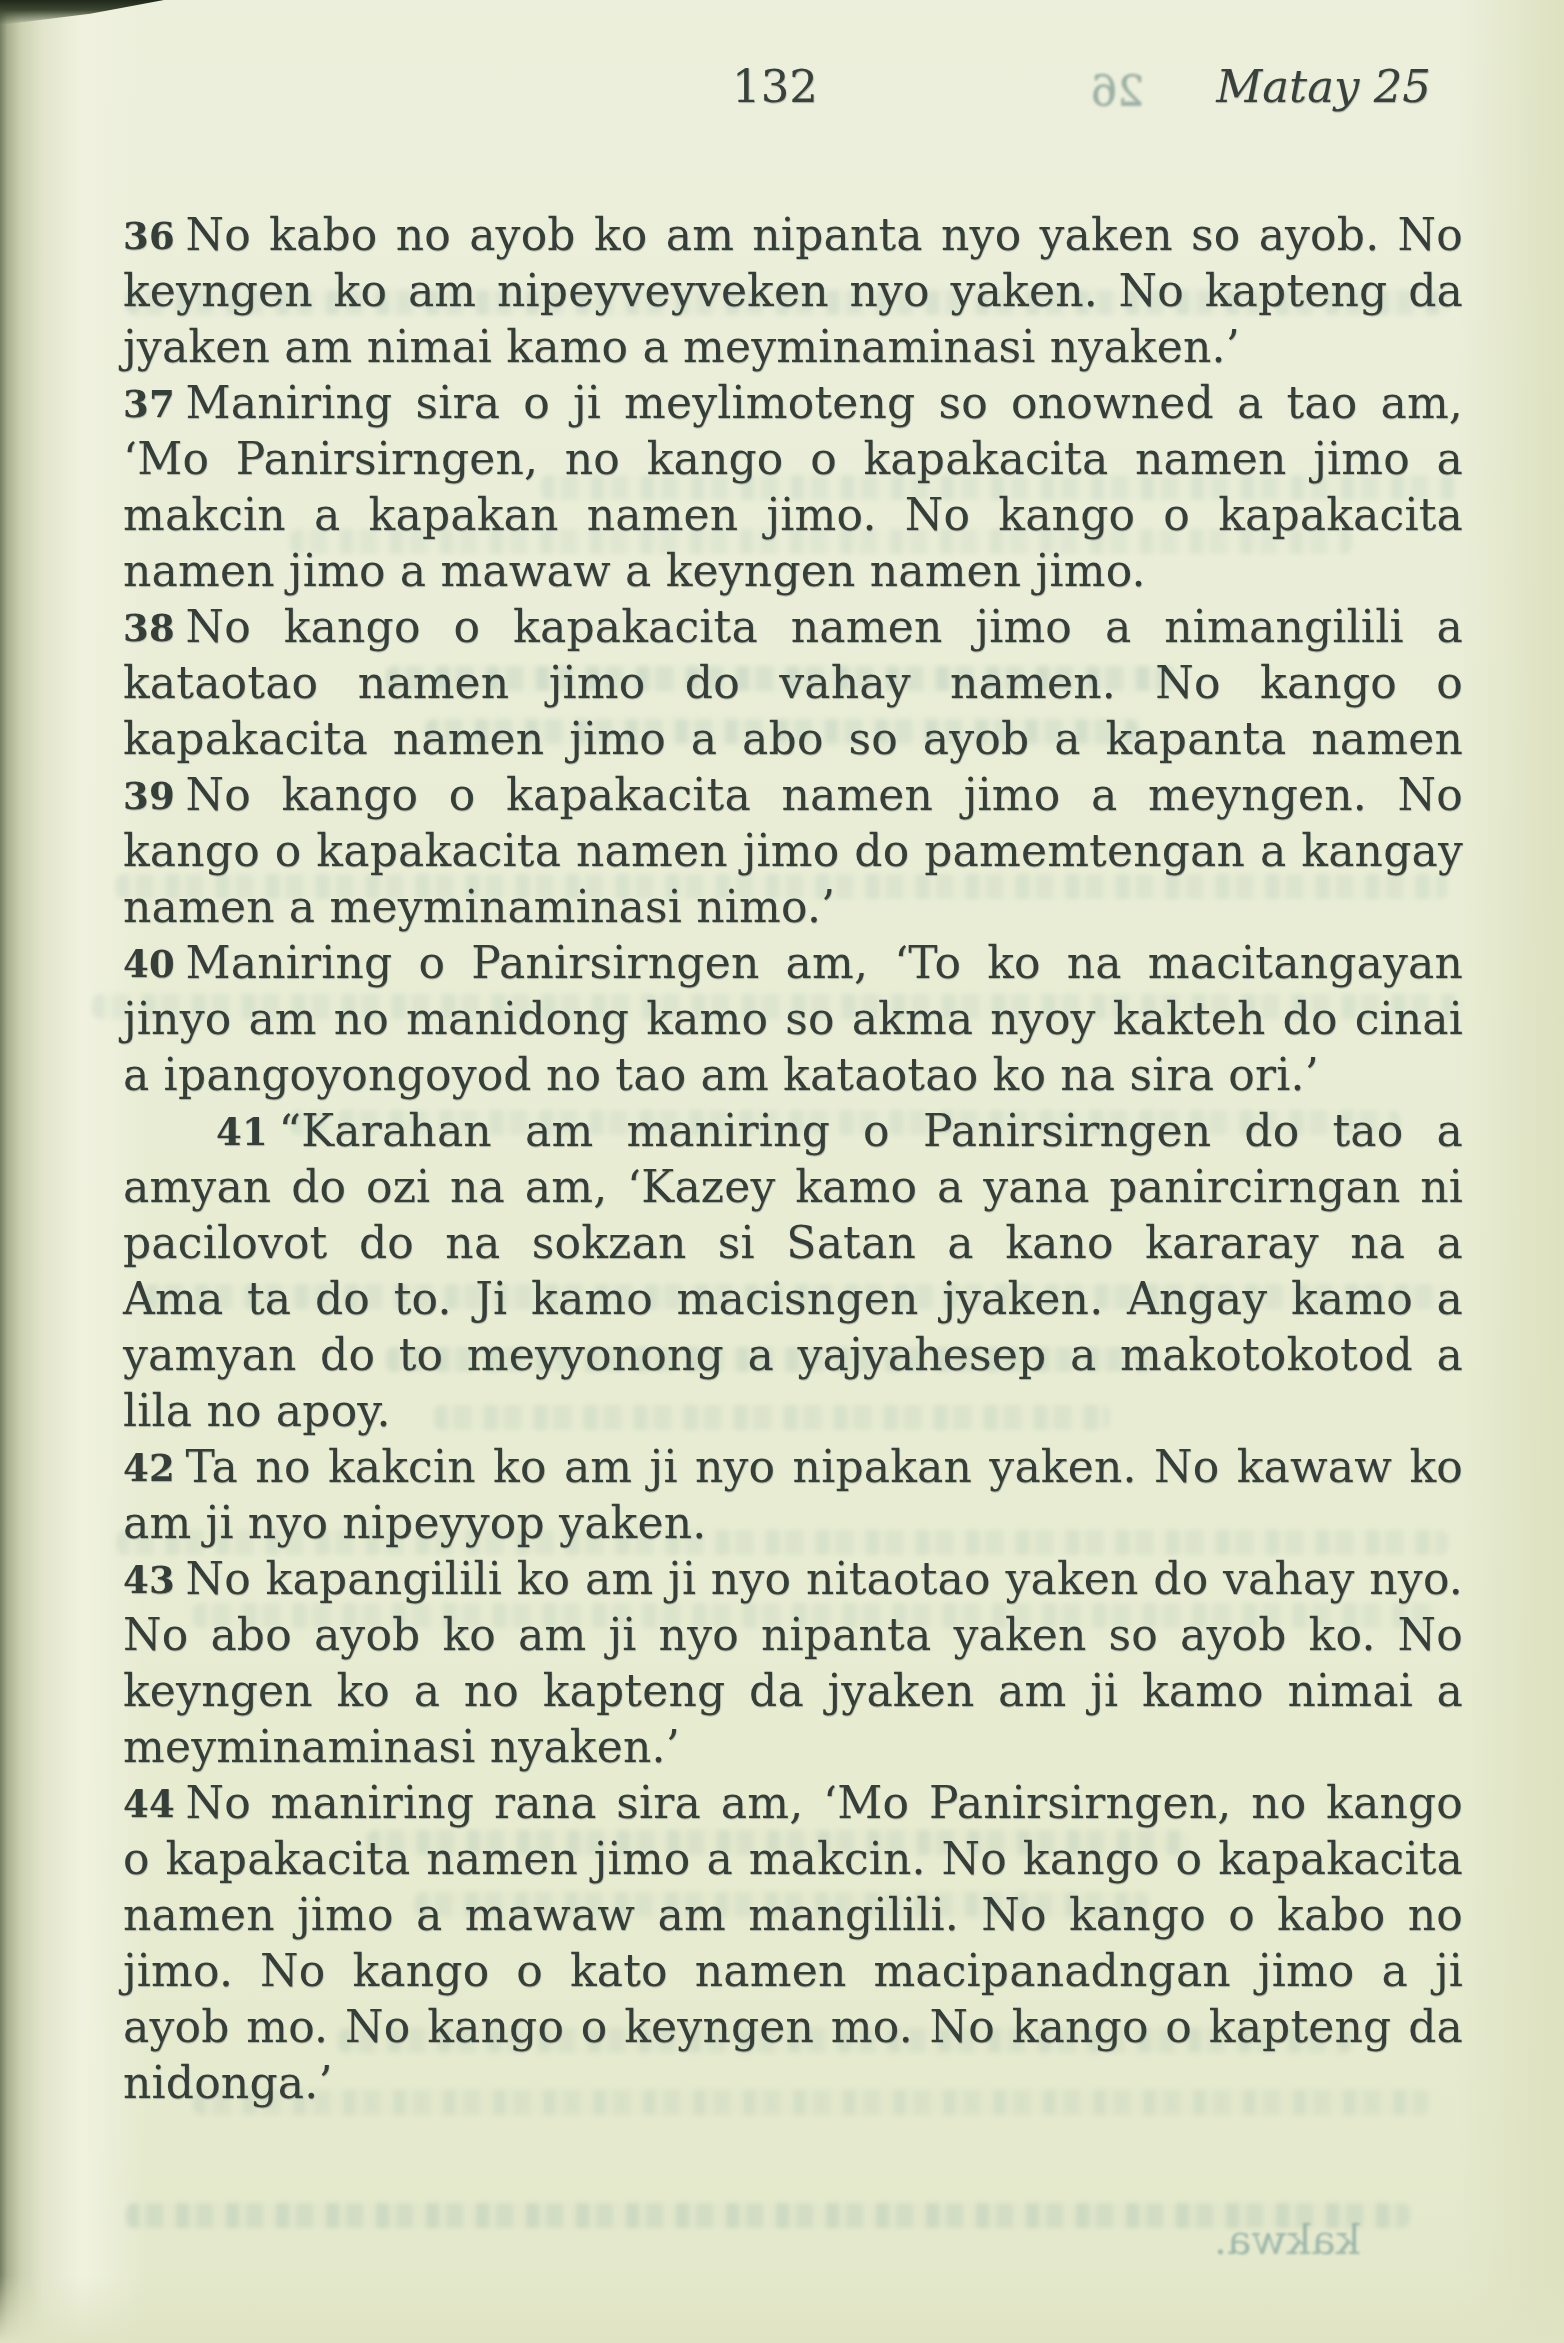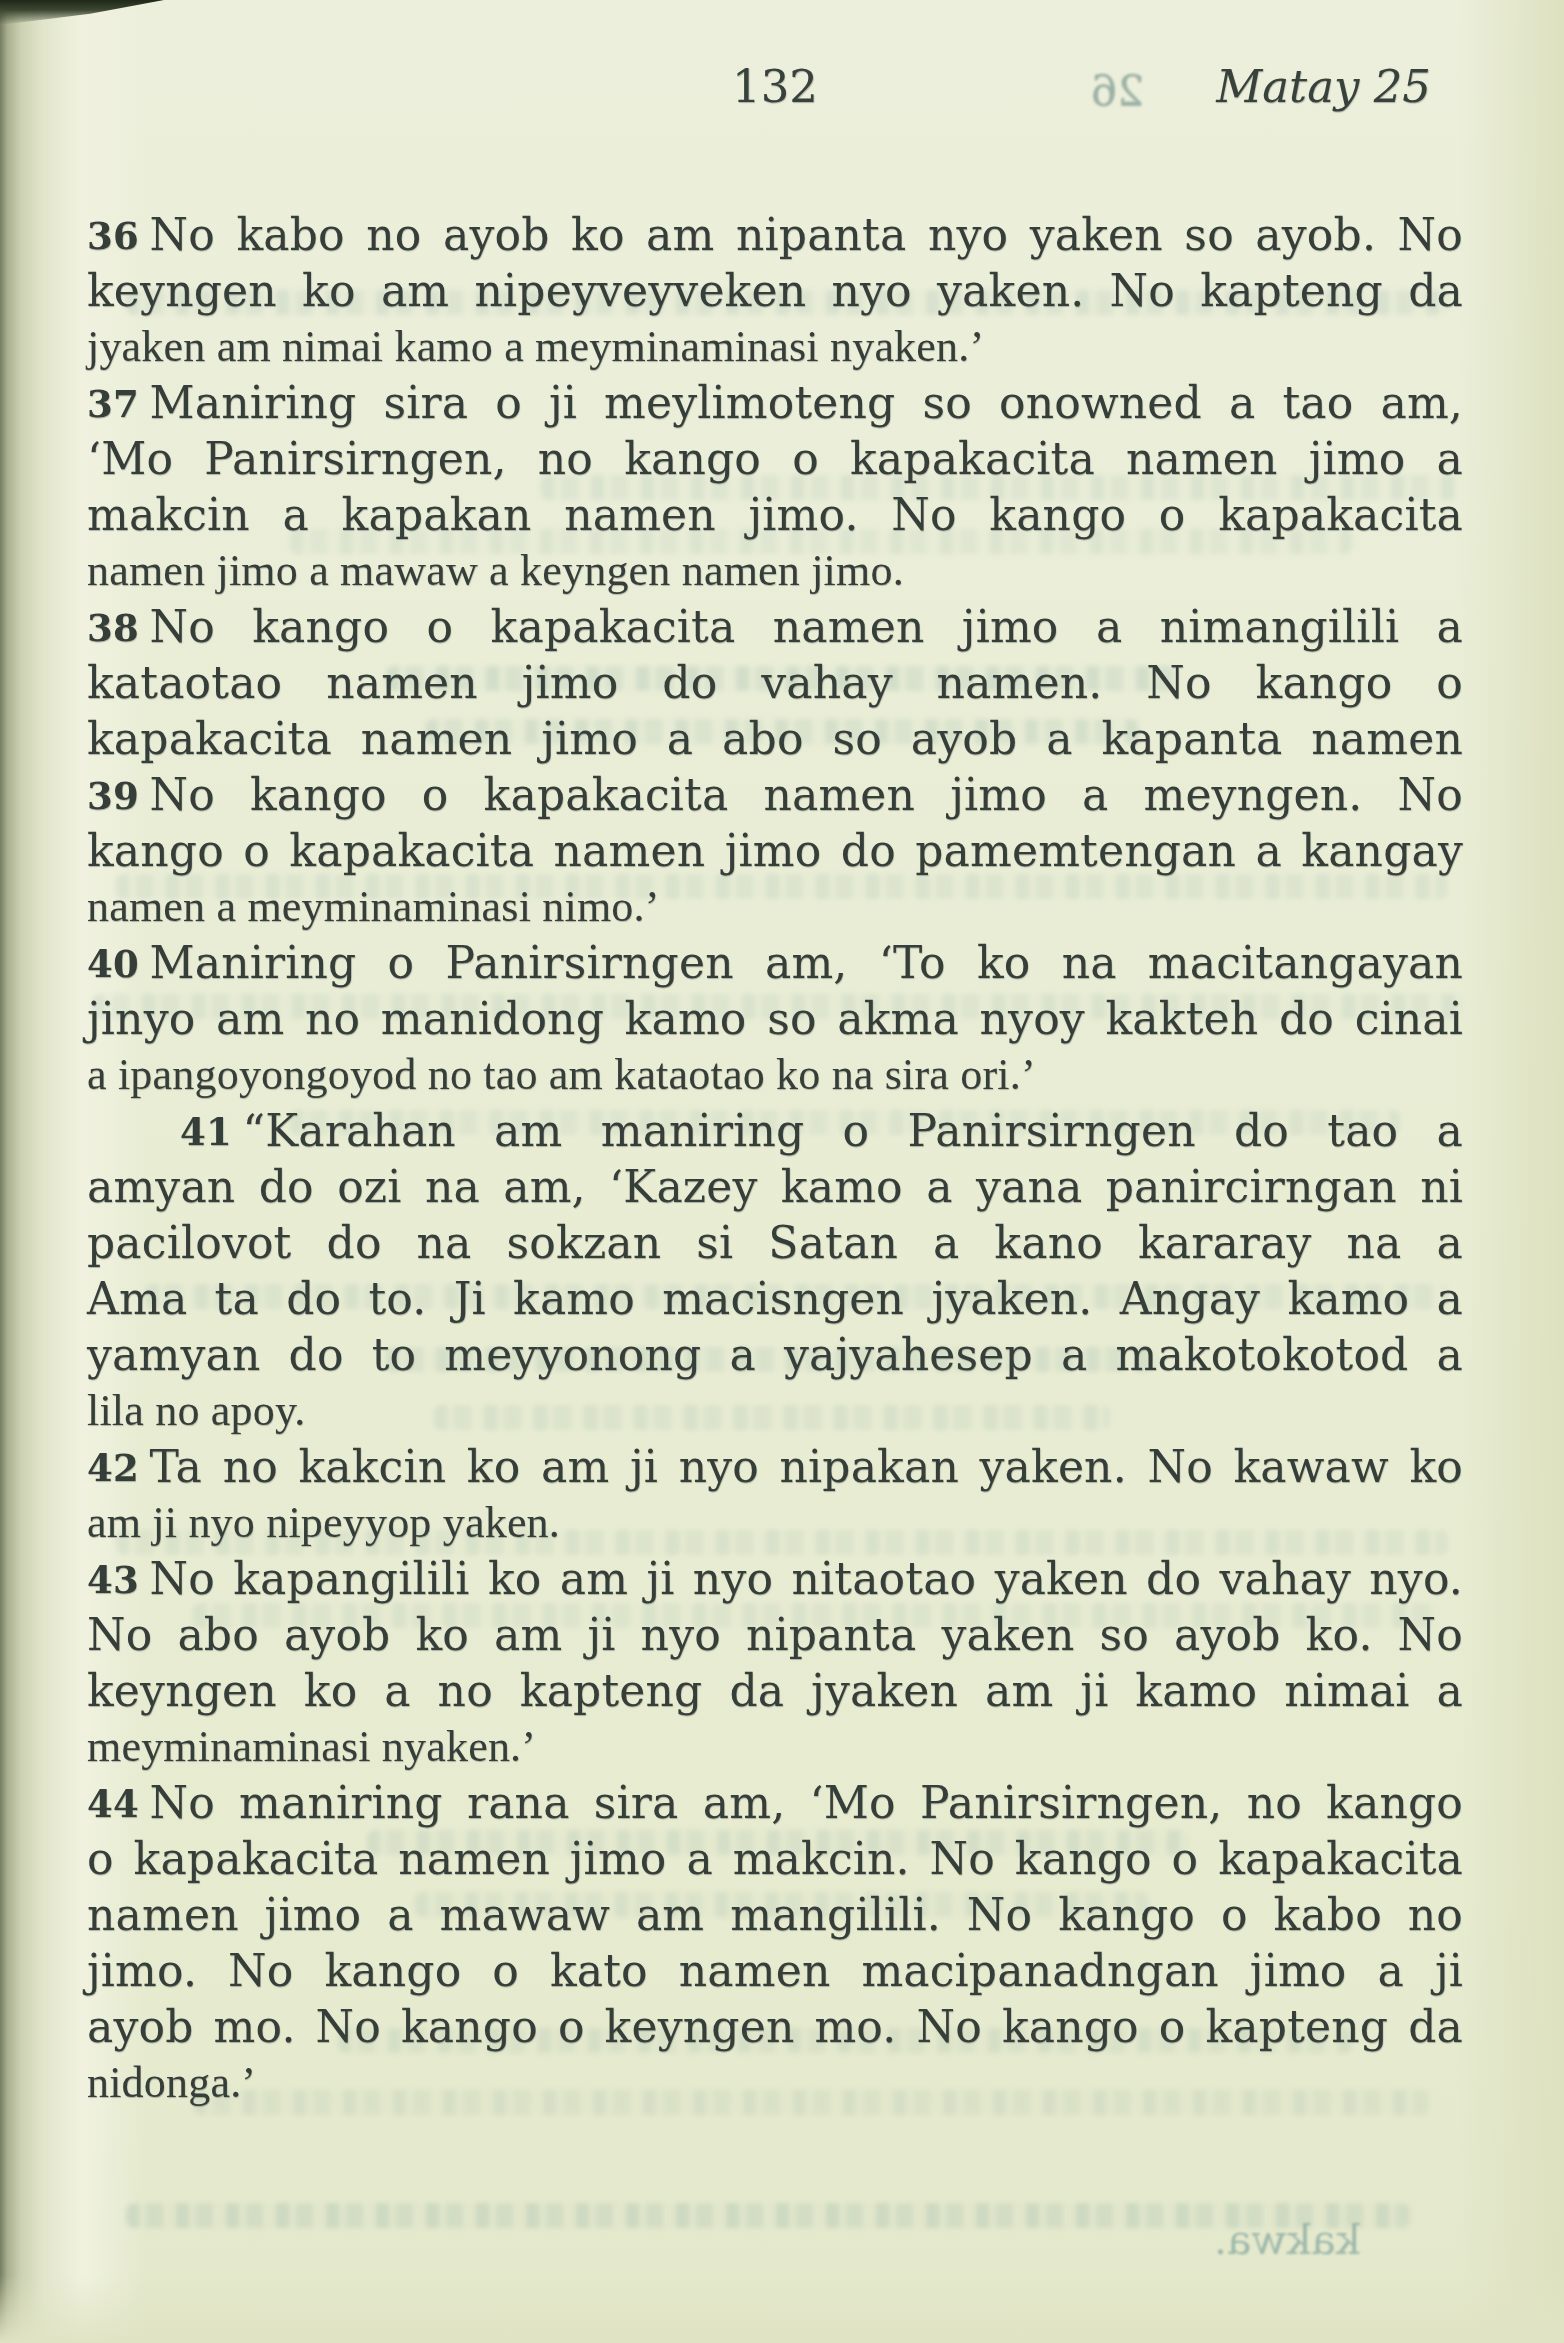--- a/index.html
+++ b/index.html
@@ -64,27 +64,26 @@
     position:absolute;left:87px;top:207px;width:1376px;
     font-size:44px;line-height:56px;color:#363e3a;
     text-shadow:0.5px 0.7px 0.9px rgba(54,62,58,.33);
     letter-spacing:0.2px;
   }
   .line{
     text-align:justify;
     -moz-text-align-last:justify;
     text-align-last:justify;
     white-space:normal;
-    height:56px;overflow:visible;
+    height:56px;overflow:visible;margin-left:36px;
   }
   .line.last{
     text-align-last:left;
     -moz-text-align-last:left;
     text-align:left;
-    font-family:Liberation Serif, serif;
   }
   .line.indent{ padding-left:93px; }
   .vnum{
     font-weight:bold;font-size:37px;margin-right:10.6px;
     position:relative;top:-1px;
   }
   
   .smudge{
     position:absolute;height:25px;border-radius:7.7px;pointer-events:none;
     filter:blur(2.9px);

